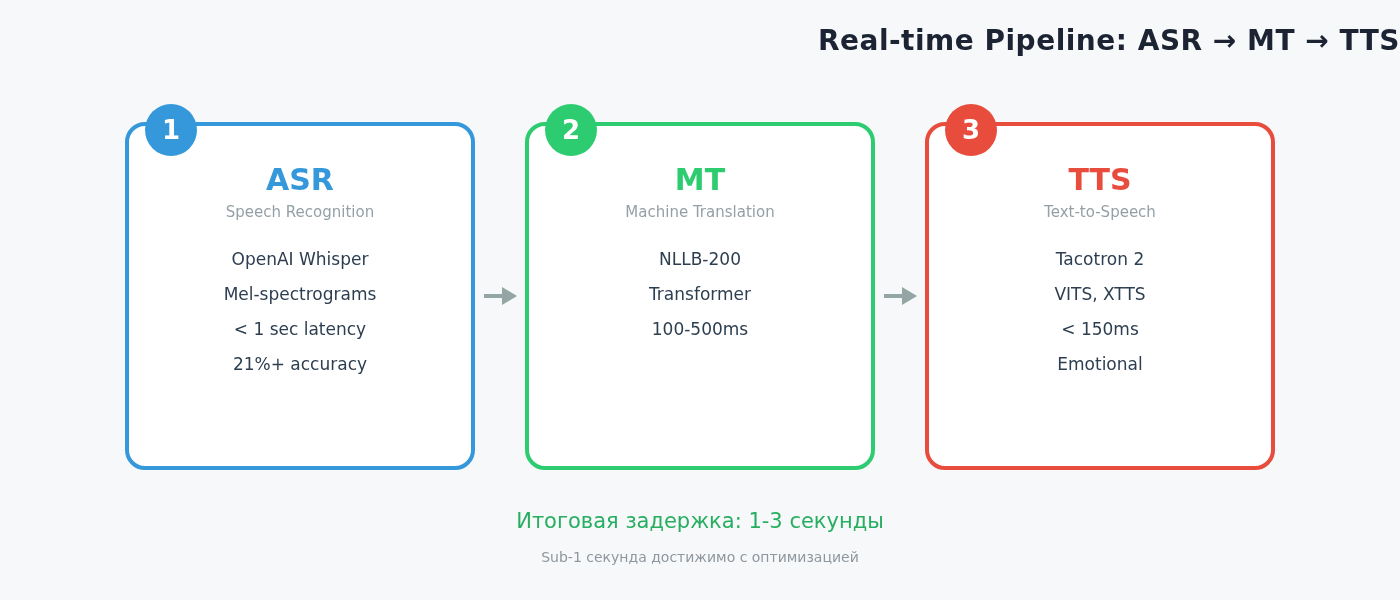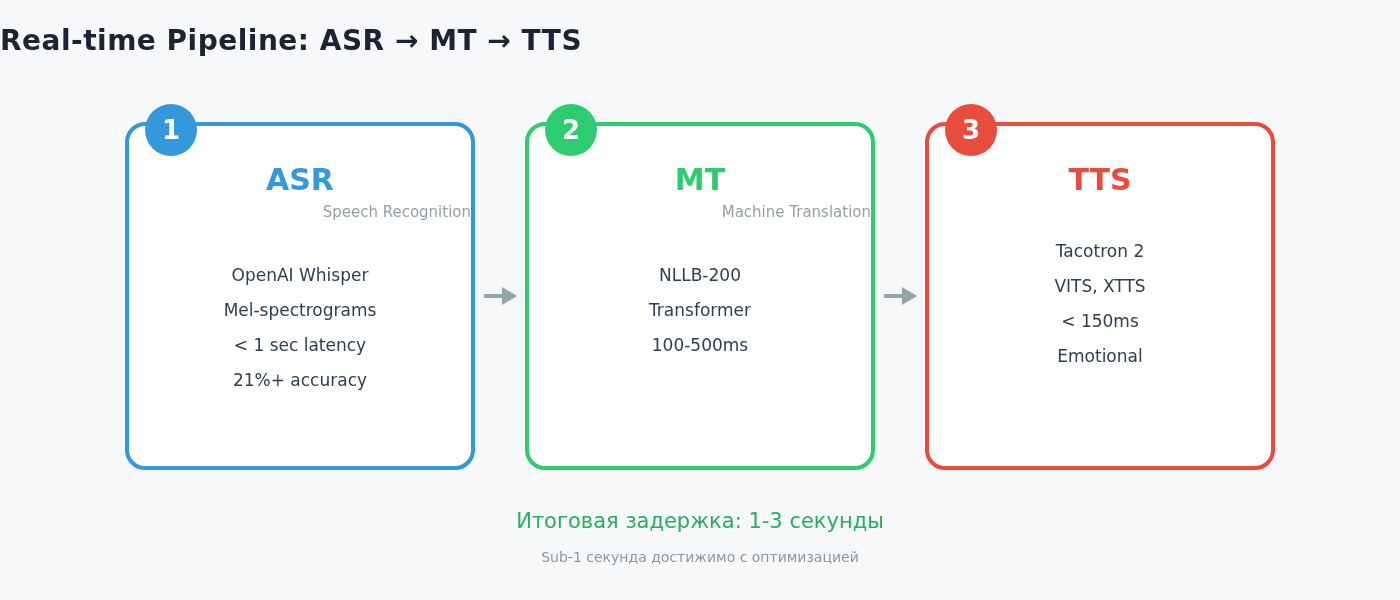--- a/index.html
+++ b/index.html
@@ -10,21 +10,21 @@
     overflow: hidden;
   }
   .canvas {
     position: relative;
     width: 1400px; height: 600px;
     background: #f7f8fa;
   }
   .diagram-title {
     margin: 0;
     padding-top: 24px;
-    text-align: left;
+    text-align: right;
     font-size: 28px;
     line-height: 34px;
     font-weight: bold;
     color: #1c2333;
     letter-spacing: 0.5px;
   }
   .pipeline {
     margin-top: 64px;
     display: flex;
     justify-content: center;
@@ -59,24 +59,23 @@
     margin-top: 36px;
     font-size: 30px;
     line-height: 36px;
     font-weight: bold;
   }
   .stage-subtitle {
     margin-top: 4px;
     font-size: 15px;
     line-height: 20px;
     color: #95a0a6;
-    text-align: right;
   }
   .stage-items {
-    margin-top: 36px;
+    margin-top: 20px;
   }
   .stage-item {
     font-size: 17px;
     line-height: 35px;
     color: #2c3e50;
   }
   .arrow-cell {
     width: 50px;
     display: flex;
     align-items: center;
@@ -140,20 +139,21 @@
     <div class="arrow-cell" style="color: rgb(149, 165, 166);">
       <svg width="33" height="24" viewBox="0 0 33 24" aria-hidden="true">
         <line x1="0" y1="12" x2="20" y2="12" stroke="currentColor" stroke-width="4"></line>
         <polygon points="18,3 33,12 18,21" fill="currentColor"></polygon>
       </svg>
     </div>
 
     <div class="stage-card" style="border-color: rgb(231, 76, 60);">
       <div class="stage-badge" style="background-color: rgb(231, 76, 60);">3</div>
       <div class="stage-title" style="color: rgb(231, 76, 60);">TTS</div>
+      <div class="stage-subtitle">Text-to-Speech</div>
       <div class="stage-items">
         <div class="stage-item">Tacotron 2</div>
         <div class="stage-item">VITS, XTTS</div>
         <div class="stage-item">&lt; 150ms</div>
         <div class="stage-item">Emotional</div>
       </div>
     </div>
 
   </div>
 

